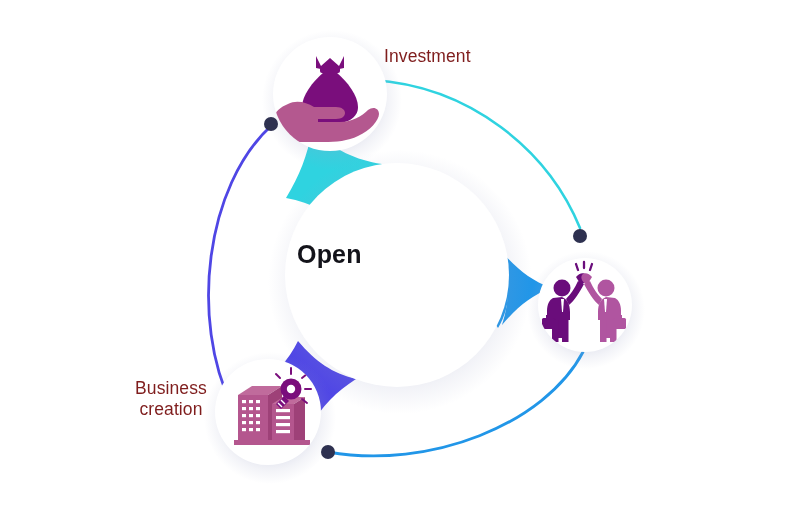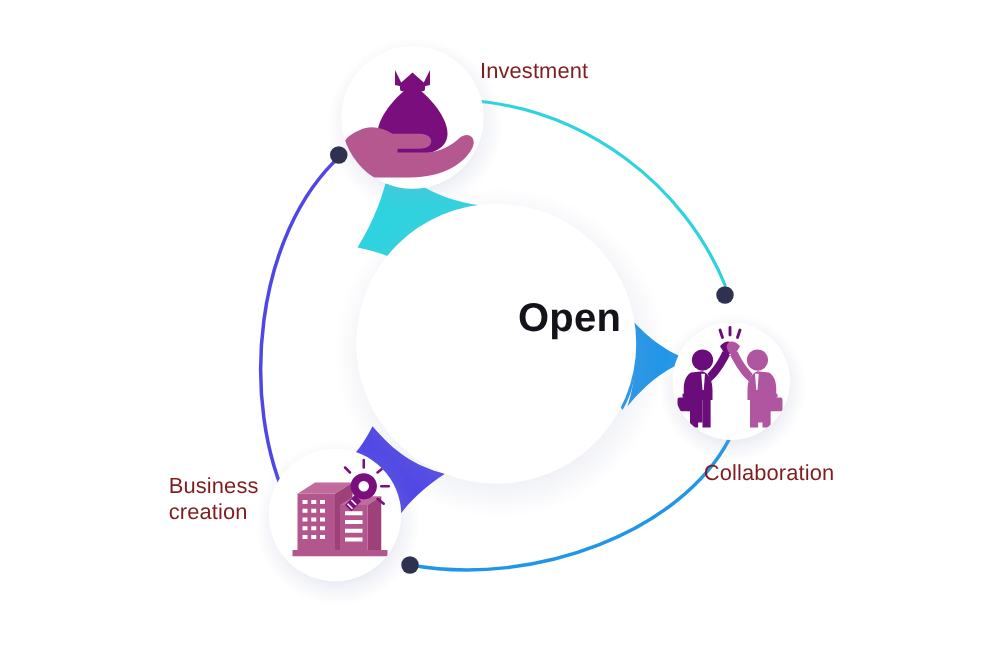--- a/index.html
+++ b/index.html
@@ -37,32 +37,32 @@
     left: 384px;
     top: 46px;
   }
   #label-collaboration {
     left: 563px;
     top: 368px;
   }
   #label-business {
     left: 135px;
     top: 378px;
-    text-align: left;
+    text-align: center;
     width: 72px;
   }
   #center-text {
     position: absolute;
     left: 297px;
     top: 238px;
     width: 200px;
-    text-align: right;
+    text-align: left;
     color: #13131a;
     font-weight: bold;
-    font-size: 32px;
+    font-size: 25px;
     line-height: 33px;
     letter-spacing: 0.2px;
     font-family: "Liberation Sans", "DejaVu Sans", sans-serif;
   }
 </style>
 </head>
 <body>
 
 <div id="canvas">
 
@@ -263,18 +263,17 @@
       <circle cx="271" cy="124" r="7" fill="#2E3150"></circle>
       <circle cx="580" cy="236" r="7" fill="#2E3150"></circle>
       <circle cx="328" cy="452" r="7" fill="#2E3150"></circle>
     </g>
   </svg>
 
   <div id="center-text"><span>Open</span><br></div>
 
   <div id="label-investment" class="node-label">Investment</div>
 
-  <div id="label-collaboration" class="node-label">Collaboration</div>
 
   <div id="label-business" class="node-label">Business
 creation</div>
 
 </div>
 
 </body></html>

